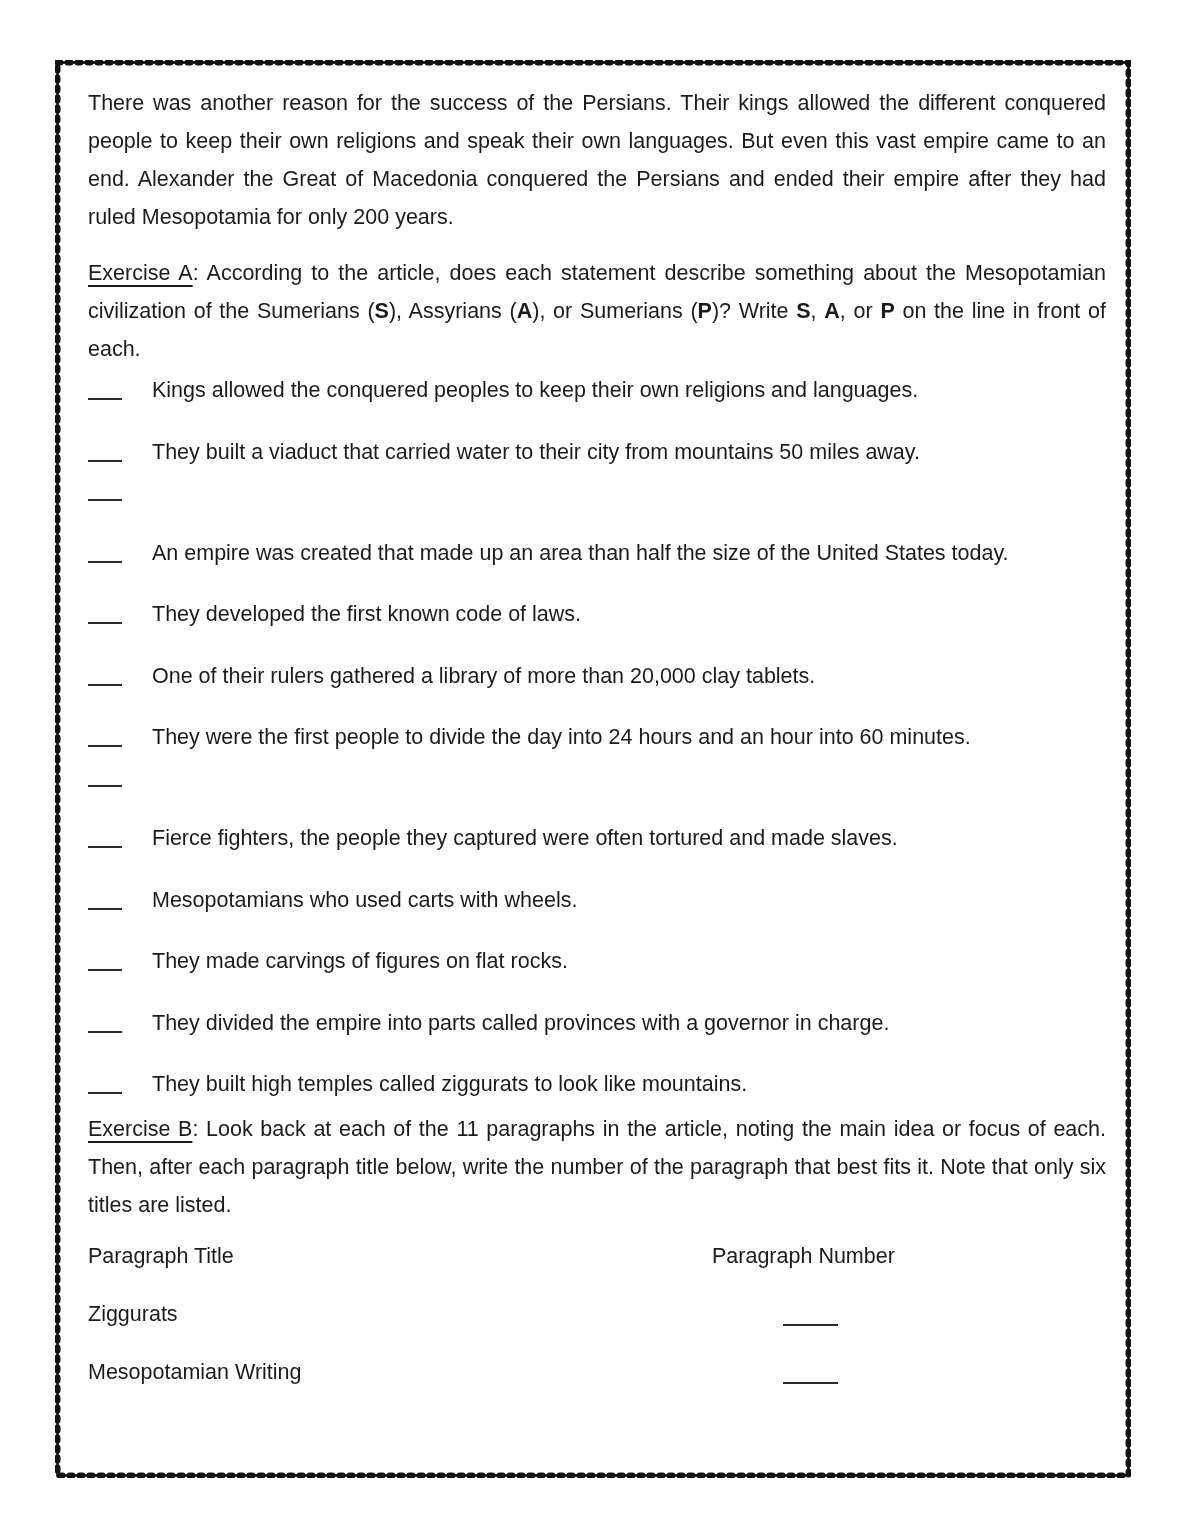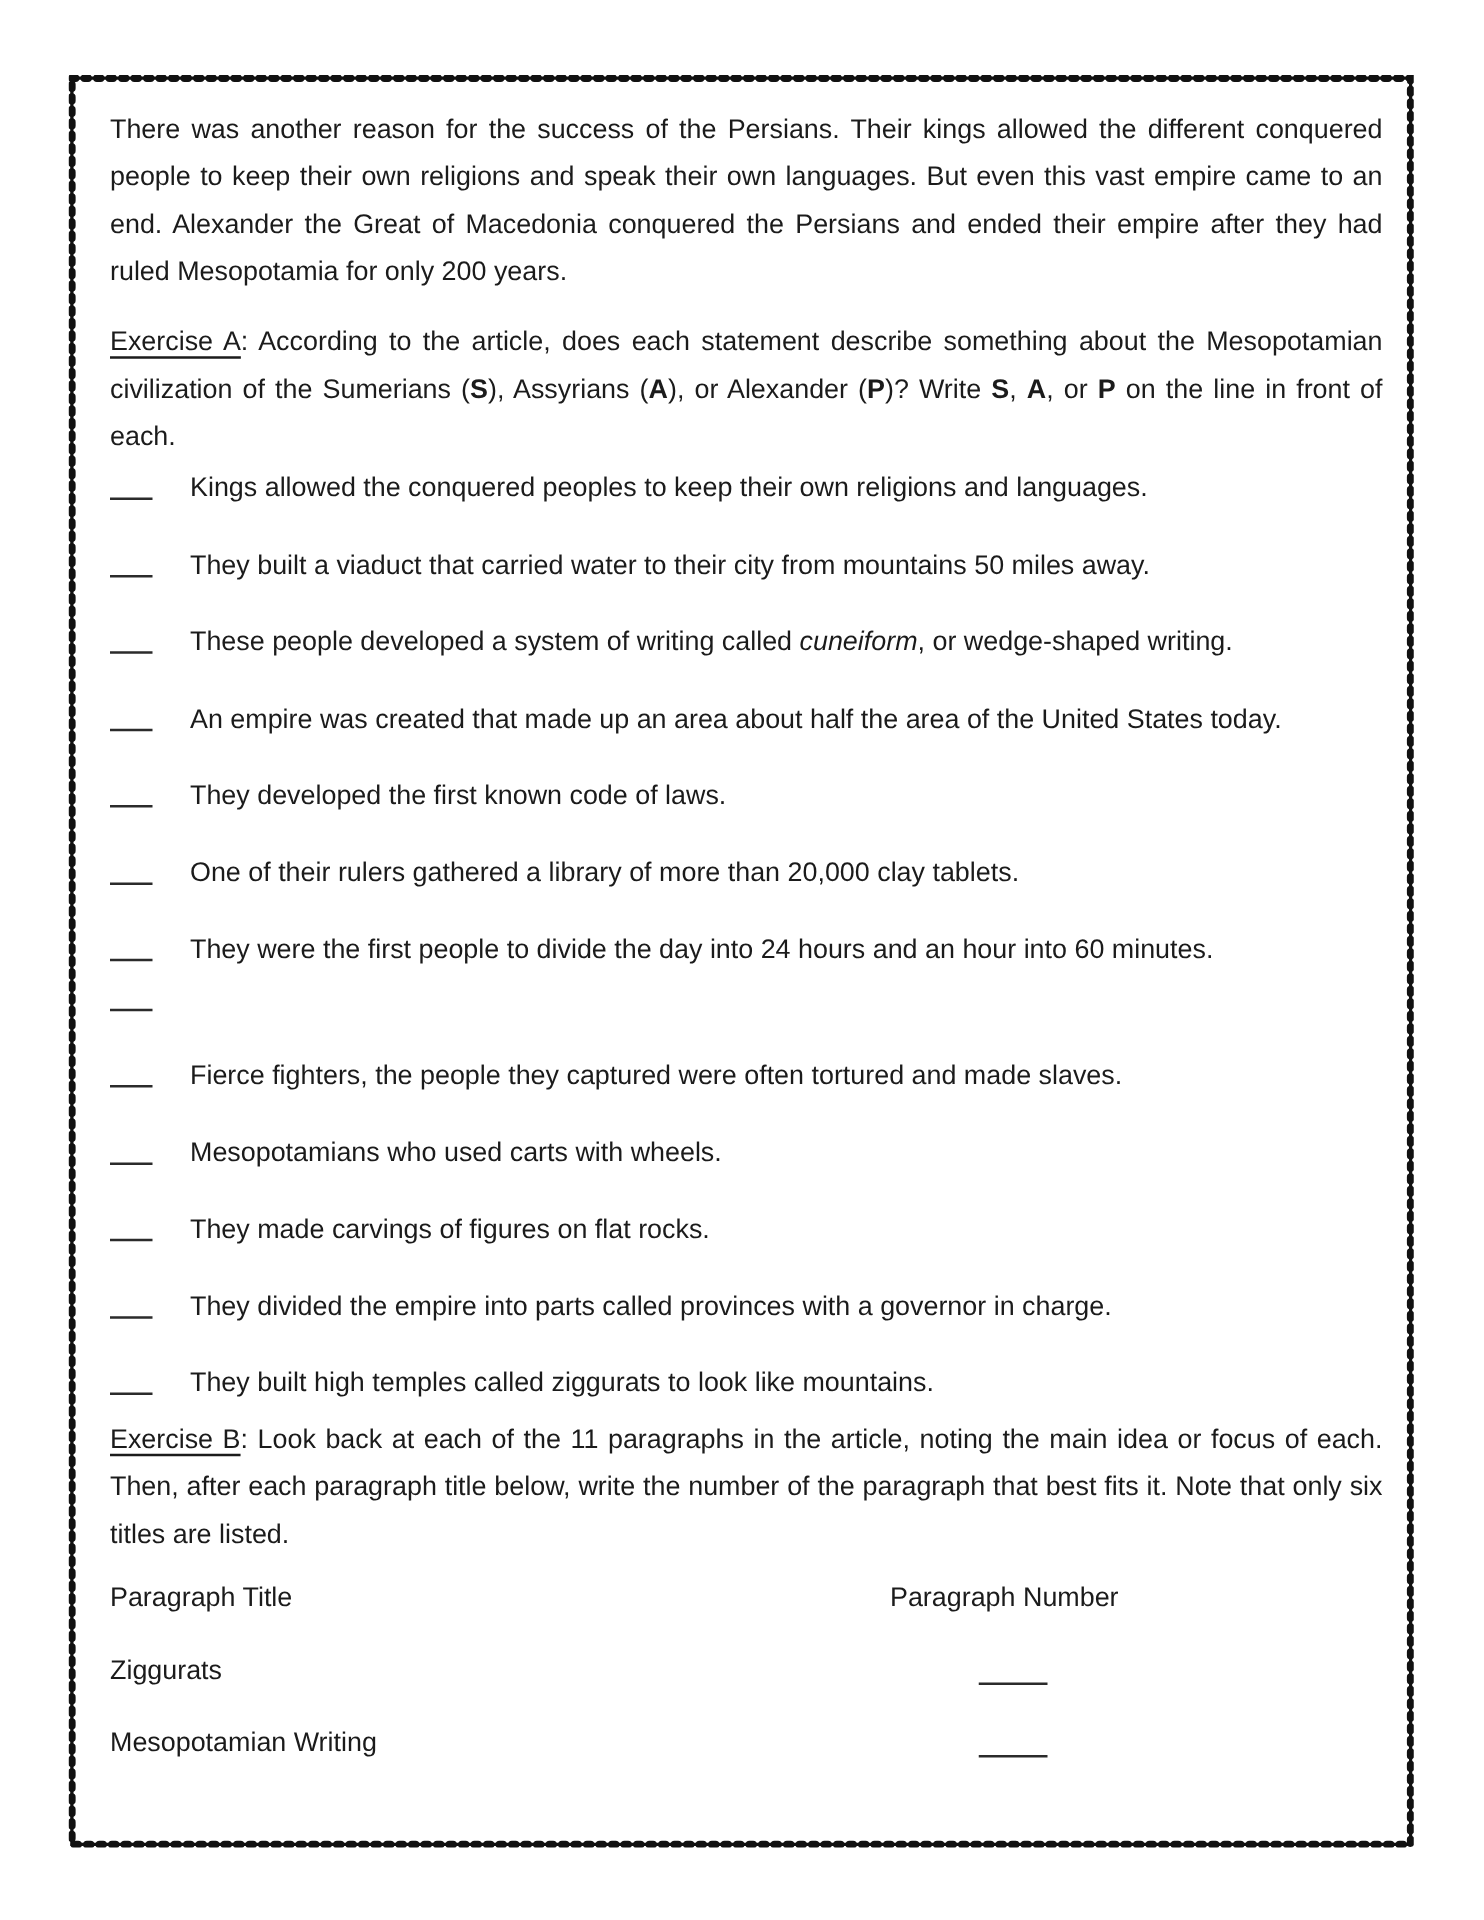--- a/index.html
+++ b/index.html
@@ -70,42 +70,41 @@
     <rect x="2.5" y="2.5" width="1071" height="1413" fill="none" stroke="#111111" stroke-width="2.6"></rect>
     <rect x="2.5" y="2.5" width="1071" height="1413" fill="none" stroke="#111111" stroke-width="6" stroke-dasharray="3 7" stroke-linecap="round"></rect>
   </svg>
 
   <div class="content">
 
     <p class="para">
       <span>There was another reason for the success of the Persians. Their kings allowed the different conquered people to keep their own religions and speak their own languages. But even this vast empire came to an end. Alexander the Great of Macedonia conquered the Persians and ended their empire after they had ruled Mesopotamia for only 200 years.</span>
     </p>
 
-    <p class="para exa"><span class="u">Exercise A</span><span>: According to the article, does each statement describe something about the Mesopotamian civilization of the Sumerians (</span><b>S</b><span>), Assyrians (</span><b>A</b><span>), or Alexander (</span><b>P</b><span>)? Write </span><b>S</b><span>, </span><b>A</b><span>, or </span><b>P</b><span> on the line in front of each.</span></p>
+    <p class="para exa"><span class="u">Exercise A</span><span>: According to the article, does each statement describe something about the Mesopotamian civilization of the Sumerians (</span><b>S</b><span>), Assyrians (</span><b>A</b><span>), or Sumerians (</span><b>P</b><span>)? Write </span><b>S</b><span>, </span><b>A</b><span>, or </span><b>P</b><span> on the line in front of each.</span></p>
 
     <div class="stmts">
 
       <div class="stmt">
         <span class="blank"></span>
         <span class="stmt-text"><span>Kings allowed the conquered peoples to keep their own religions and languages.</span><em></em><span></span></span>
       </div>
 
       <div class="stmt">
         <span class="blank"></span>
         <span class="stmt-text"><span>They built a viaduct that carried water to their city from mountains 50 miles away.</span><em></em><span></span></span>
       </div>
 
       <div class="stmt">
         <span class="blank"></span>
-        <span class="stmt-text"><span>These people developed a system of writing called </span><em>cuneiform</em><span>, or wedge-shaped writing.</span></span>
       </div>
 
       <div class="stmt">
         <span class="blank"></span>
-        <span class="stmt-text"><span>An empire was created that made up an area about half the area of the United States today.</span><em></em><span></span></span>
+        <span class="stmt-text"><span>An empire was created that made up an area than half the size of the United States today.</span><em></em><span></span></span>
       </div>
 
       <div class="stmt">
         <span class="blank"></span>
         <span class="stmt-text"><span>They developed the first known code of laws.</span><em></em><span></span></span>
       </div>
 
       <div class="stmt">
         <span class="blank"></span>
         <span class="stmt-text"><span>One of their rulers gathered a library of more than 20,000 clay tablets.</span><em></em><span></span></span>

